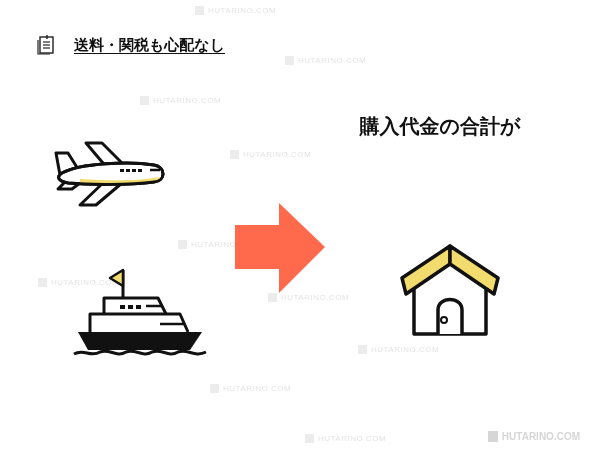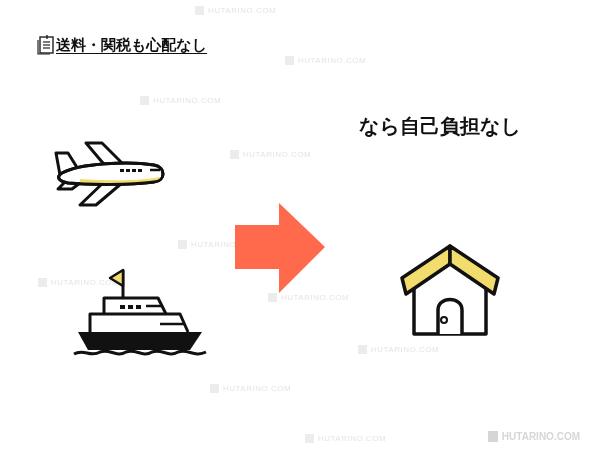--- a/index.html
+++ b/index.html
@@ -1,20 +1,20 @@
 <!DOCTYPE html>
 <html><head>
 <meta charset="utf-8">
 <style>
   html, body { margin:0; padding:0; }
   body { width:600px; height:450px; background:#ffffff; position:relative; overflow:hidden;
          font-family:"DejaVu Sans", sans-serif; color:#111; }
   .wm { position:absolute; font-family:"Liberation Sans", sans-serif; font-size:8px; color:#e4e4e4; letter-spacing:0.5px; display:flex; align-items:center; gap:4px; }
   .wm i { display:inline-block; width:9px; height:9px; background:#ececec; }
-  .header { position:absolute; left:36px; top:34px; display:flex; align-items:center; }
+  .header { position:absolute; left:36px; top:34px; display:flex; align-items:center; gap:18px; }
   .header .title { font-size:15px; font-weight:bold; text-decoration:underline; text-underline-offset:3px; }
   .msg { position:absolute; left:330px; top:110px; width:220px; text-align:center; font-weight:bold; font-size:20px; line-height:32px; }
   .msg .red { color:#e8383d; }
   .footer-wm { position:absolute; right:20px; bottom:8px; font-family:"Liberation Sans", sans-serif; font-weight:bold; font-size:10px; color:#d6d6d6; display:flex; align-items:center; gap:4px; }
   .footer-wm i { display:inline-block; width:10px; height:11px; background:#d6d6d6; }
   .abs { position:absolute; }
 </style>
 </head>
 <body>
 
@@ -104,21 +104,21 @@
   <line x1="90" y1="62" x2="114" y2="62" stroke="#111" stroke-width="2.5"></line>
   <path d="M8 70 L132 70 L120 88 L18 88 Z" fill="#111"></path>
   <path d="M4 92 C14 86 20 96 30 90 C40 86 46 96 56 90 C66 86 72 96 82 90 C92 86 98 96 108 90 C118 86 124 96 136 90" fill="none" stroke="#111" stroke-width="3"></path>
 </svg>
 
 <svg class="abs" style="left:235px;top:203px;" width="92" height="90" viewBox="0 0 92 90">
   <path d="M0 22 L44 22 L44 0 L90 44 L44 90 L44 66 L0 66 Z" fill="#ff6a4d"></path>
 </svg>
 
 <div class="msg">
-  <div>なら自己負担なし</div>
+  <div>購入代金の合計が</div>
 </div>
 
 <svg class="abs" style="left:398px;top:240px;" width="104" height="96" viewBox="0 0 104 96">
   <path d="M16 42 L16 94 L88 94 L88 42" fill="#fff" stroke="#111" stroke-width="3.5" stroke-linejoin="round"></path>
   <path d="M4 38 L52 6 L52 24 L8 54 Z" fill="#f2dc6e" stroke="#111" stroke-width="3.5" stroke-linejoin="round"></path>
   <path d="M100 38 L52 6 L52 24 L96 54 Z" fill="#f2dc6e" stroke="#111" stroke-width="3.5" stroke-linejoin="round"></path>
   <path d="M40 94 L40 70 C40 56 64 56 64 70 L64 94" fill="#fff" stroke="#111" stroke-width="3.5"></path>
   <circle cx="46" cy="80" r="3" fill="#fff" stroke="#111" stroke-width="2"></circle>
 </svg>
 

